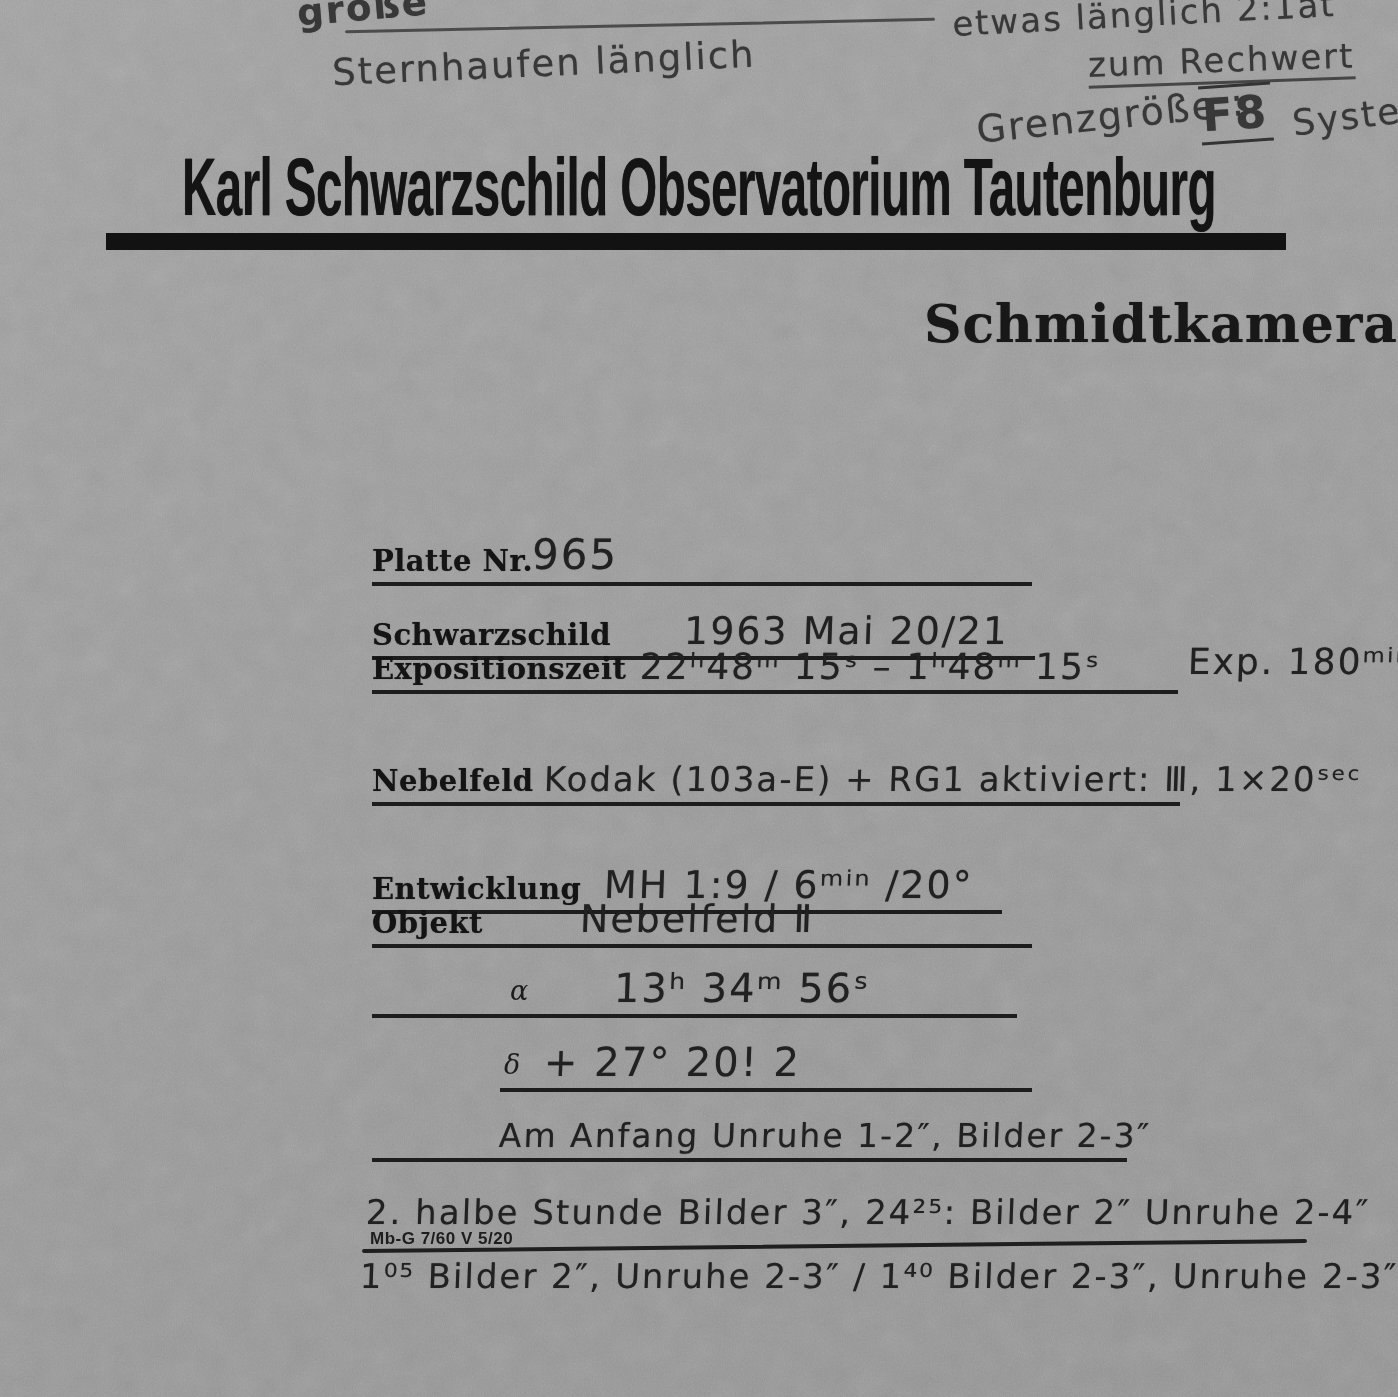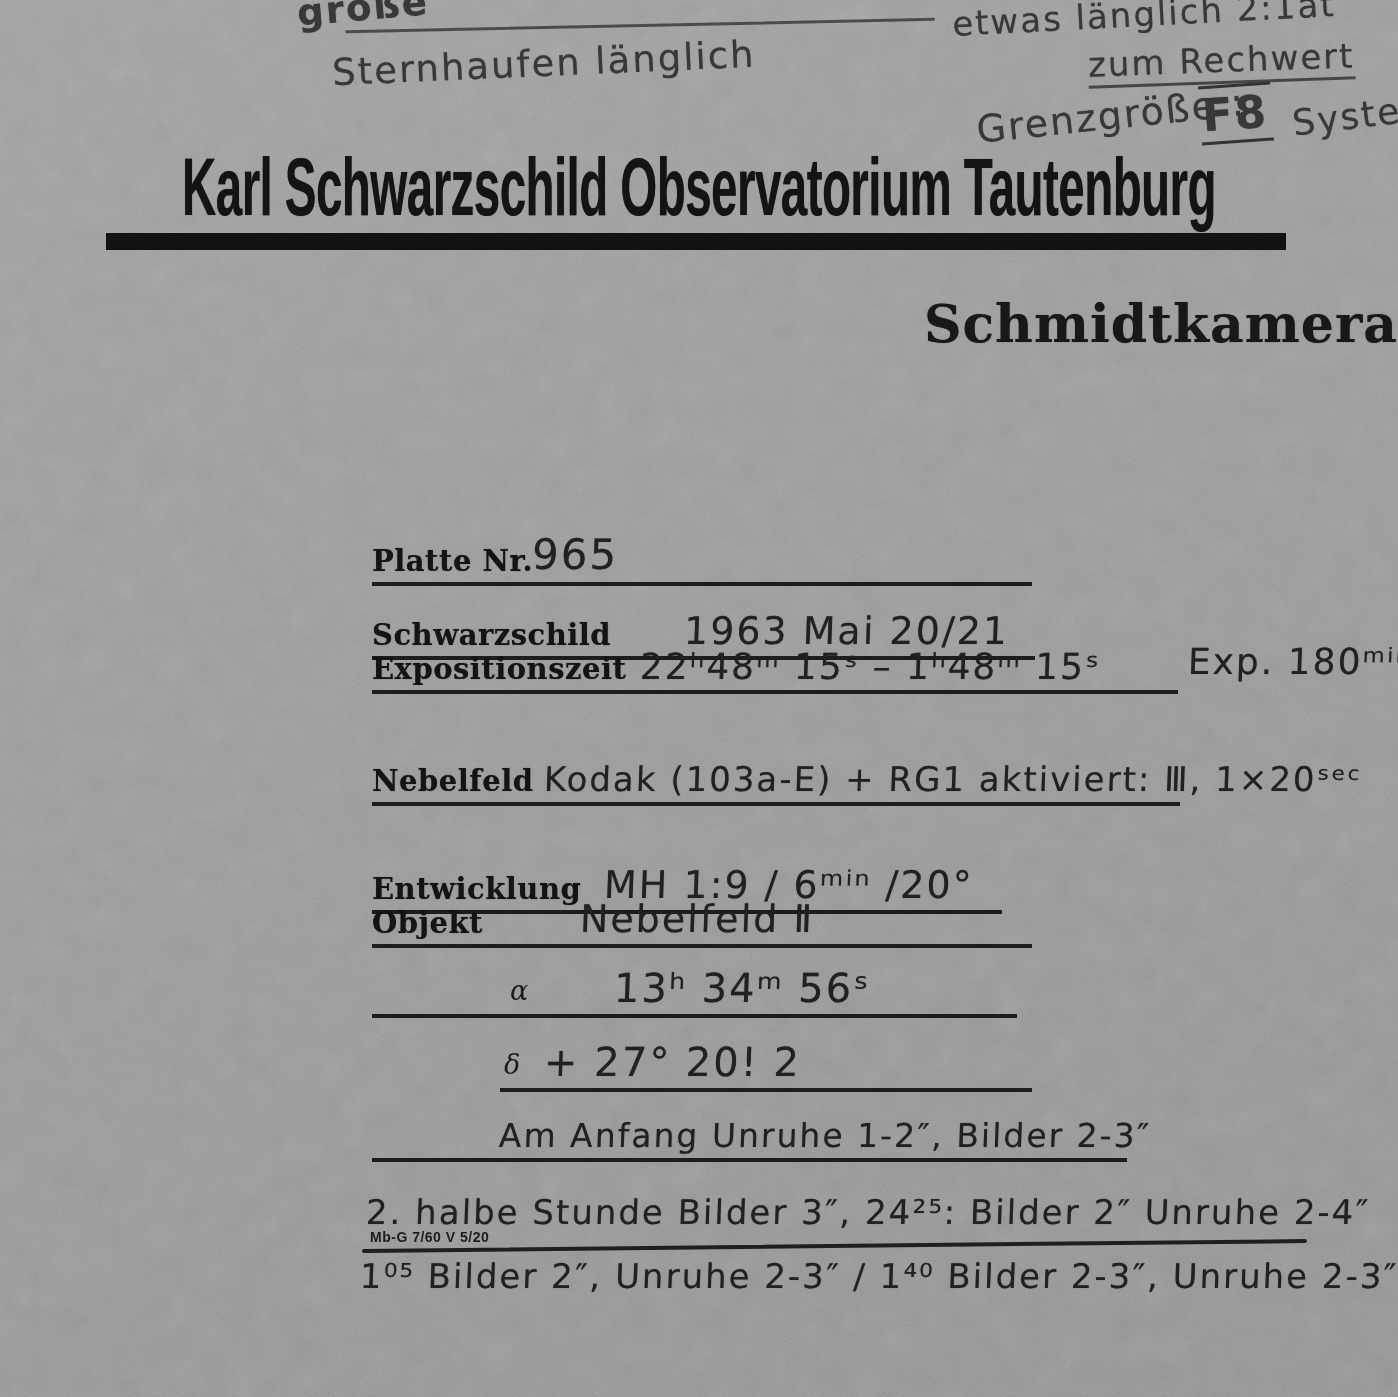--- a/index.html
+++ b/index.html
@@ -88,21 +88,21 @@
   .r8{top:1108px;width:755px;} .r8 .fvalue{left:127px;font-size:33px;}
 
   
   .note{position:absolute;font-size:34px;}
   .note-1{left:366px;top:1192px;}
   .note-1-line{position:absolute;left:362px;top:1244px;width:945px;height:4px;
     background:#1f1f1f;transform:rotate(-.6deg);border-radius:2px;}
   .note-2{left:360px;top:1256px;}
   .form-code{
     position:absolute;left:370px;top:1229px;
-    font-family:"Liberation Sans",sans-serif;font-weight:bold;font-size:14px;
+    font-family:"Liberation Sans",sans-serif;font-weight:bold;font-size:17px;
     color:#1d1d1d;letter-spacing:.5px;
   }
 </style>
 </head>
 <body>
 
 <svg class="paper-texture" width="1398" height="1397" xmlns="http://www.w3.org/2000/svg">
   <filter id="grainFine">
     <feTurbulence type="fractalNoise" baseFrequency="0.9 0.55" numOctaves="2" seed="7" stitchTiles="stitch"></feTurbulence>
     <feColorMatrix type="saturate" values="0"></feColorMatrix>

